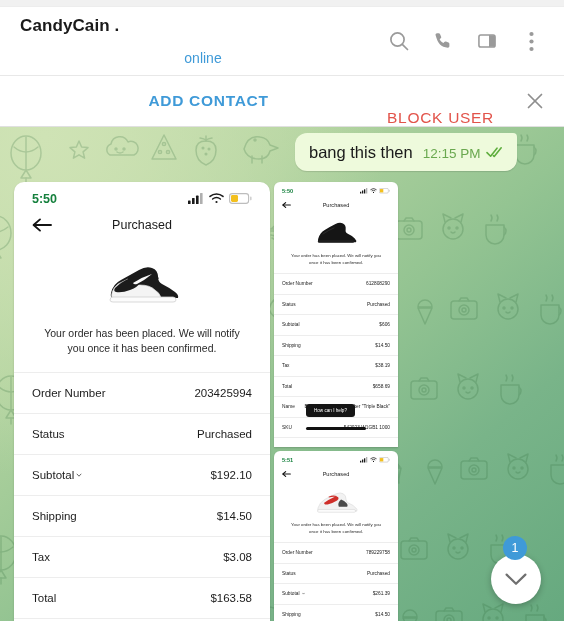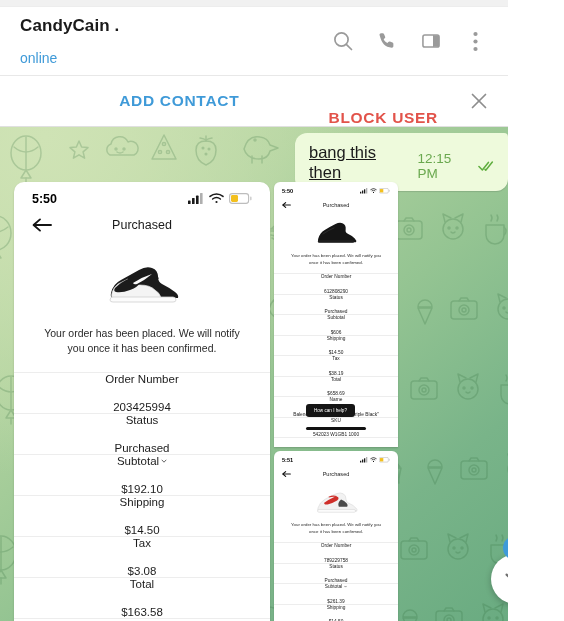--- a/index.html
+++ b/index.html
@@ -2,48 +2,48 @@
 <html><head>
 <meta charset="utf-8">
 <style>
   html,body{margin:0;padding:0;}
   body{
     width:564px;height:621px;overflow:hidden;
     font-family:"Liberation Sans", sans-serif;
     background:#ffffff;
     -webkit-font-smoothing:antialiased;
   }
-  .app{position:relative;width:508px;height:621px;overflow:hidden;background:#fff;}
+  .app{position:relative;width:564px;height:621px;overflow:hidden;background:#fff;}
 
   
   .topstrip{height:6px;background:#f1f1f1;border-bottom:1px solid #ededed;}
 
   
   .header{
     height:68px;background:#ffffff;display:flex;align-items:center;
     padding:0 14px 0 20px;box-sizing:border-box;
   }
   .peer{flex:1;min-width:0;display:flex;flex-direction:column;justify-content:center;}
   .peer-name{font-size:17px;color:#1a1a1a;font-weight:600;letter-spacing:.1px;line-height:22px;}
-  .peer-status{font-size:14px;color:#3f9ad8;line-height:19px;margin-top:12px;}
+  .peer-status{font-size:14px;color:#3f9ad8;line-height:19px;margin-top:12px;text-align:center;}
   .hdr-icons{display:flex;align-items:center;gap:18px;padding-right:6px;}
   .hicon{width:26px;height:26px;display:flex;align-items:center;justify-content:center;cursor:pointer;}
   .hicon svg{display:block;}
 
   
   .actionbar{
     height:52px;background:#fff;border-top:1px solid #e8e8e8;border-bottom:1px solid #e0e0e0;
     display:flex;align-items:center;box-sizing:border-box;position:relative;
   }
   .act-add{
     flex:1;text-align:center;color:#3f9ad8;font-size:15.5px;font-weight:600;
     letter-spacing:.7px;cursor:pointer;padding-left:30px;
   }
   .act-block{
-    color:#e2534a;font-size:15.5px;font-weight:700;letter-spacing:.7px;cursor:pointer;
+    color:#e2534a;font-size:15.5px;font-weight:400;letter-spacing:.7px;cursor:pointer;
     margin-right:30px;
     margin-top:34px;
   }
   .act-close{width:22px;height:22px;margin-right:18px;cursor:pointer;display:flex;align-items:center;justify-content:center;}
 
   
   .chat{
     position:absolute;left:0;top:127px;width:564px;height:494px;overflow:hidden;
     background:
       radial-gradient(circle at 8% 2%, #cfe3b5 0%, rgba(207,227,181,0) 48%),
@@ -52,48 +52,48 @@
   .chat-pattern{position:absolute;inset:0;opacity:.22;}
   .chat-pattern svg{width:100%;height:100%;display:block;}
 
   
   .bubble{
     position:absolute;left:295px;top:133px;
     background:#eefadc;border-radius:12px;border-top-right-radius:4px;
     padding:9px 12px 9px 14px;display:flex;align-items:flex-end;gap:10px;
     box-shadow:0 1px 1px rgba(0,0,0,.12);
   }
-  .bubble-text{font-size:16.5px;color:#1a1a1a;line-height:20px;text-decoration:underline;}
-  .bubble-meta{display:flex;align-items:center;gap:6px;padding-bottom:1px;}
+  .bubble-text{font-size:16.5px;color:#1a1a1a;line-height:20px;}
+  .bubble-meta{display:flex;gap:6px;padding-bottom:1px;}
   .bubble-time{font-size:13.5px;color:#6aa84f;}
   .ticks{width:19px;height:12px;}
 
   
   .shot{
     position:absolute;background:#fff;overflow:hidden;
     box-shadow:0 1px 2px rgba(0,0,0,.18);
   }
   .shot-a{left:14px;top:182px;width:256px;height:439px;border-radius:10px 10px 0 0;}
   .shot-b{left:274px;top:182px;width:124px;height:265px;border-radius:6px 6px 0 0;}
   .shot-c{left:274px;top:451px;width:124px;height:170px;border-radius:6px 6px 0 0;}
 
   
   .pbar{display:flex;align-items:center;justify-content:space-between;box-sizing:border-box;}
-  .pbar-time{font-weight:700;color:#000000;}
+  .pbar-time{font-weight:700;color:#15803d;}
   .pbar-icons{display:flex;align-items:center;}
 
   .navrow{display:flex;align-items:center;position:relative;box-sizing:border-box;}
   .navtitle{position:absolute;left:0;right:0;text-align:center;color:#1b1b1b;}
   .backarrow{display:flex;align-items:center;}
 
   .heroimg{display:flex;align-items:center;justify-content:center;}
   .notice{text-align:center;color:#2a2a2a;box-sizing:border-box;}
 
   .rows{border-top:1px solid #ededed;}
-  .row{display:flex;align-items:center;justify-content:space-between;border-bottom:1px solid #ededed;box-sizing:border-box;flex-direction:column;}
+  .row{display:flex;align-items:center;justify-content:space-between;border-bottom:1px solid #ededed;box-sizing:border-box;}
   .rk{color:#1c1c1c;display:flex;align-items:center;gap:2px;}
   .rv{color:#1c1c1c;}
 
   
   .shot-a .pbar{height:26px;padding:7px 18px 0 18px;}
   .shot-a .pbar-time{font-size:12.5px;}
   .shot-a .navrow{height:34px;padding:0 18px;}
   .shot-a .navtitle{font-size:12.5px;}
   .shot-a .heroimg{height:62px;margin-top:8px;}
   .shot-a .notice{font-size:10.5px;line-height:15px;padding:14px 30px 16px 30px;}

